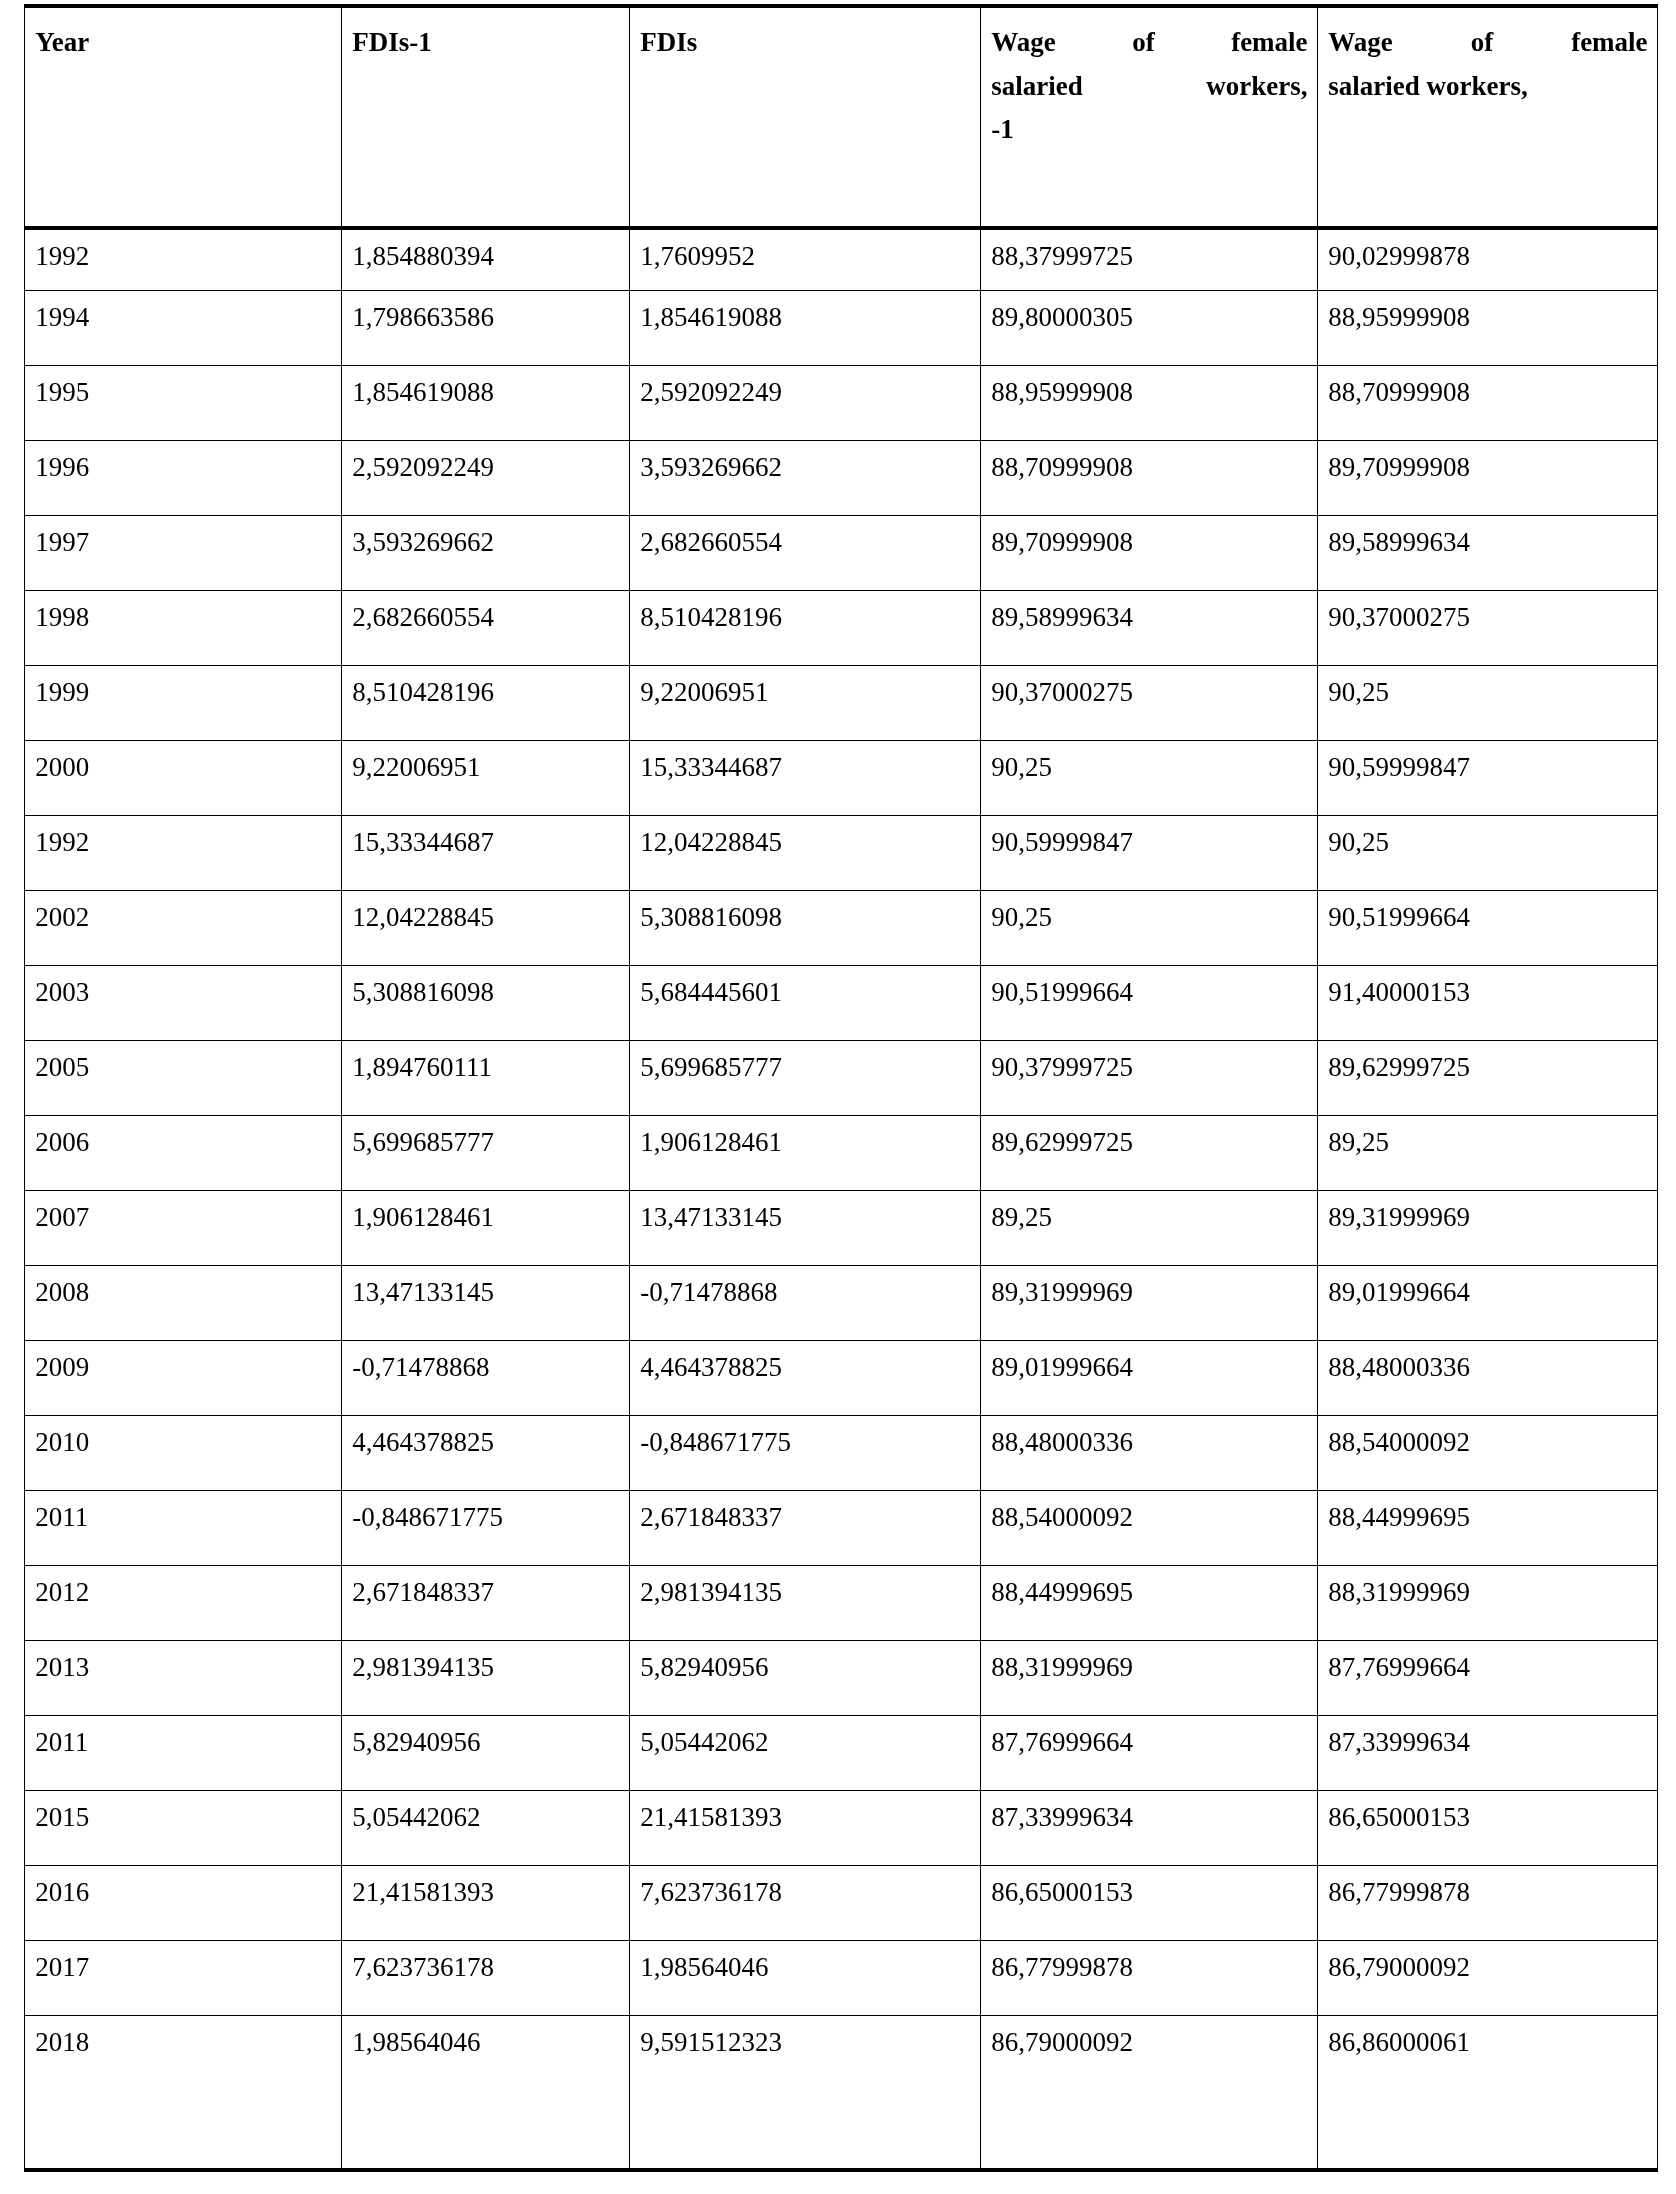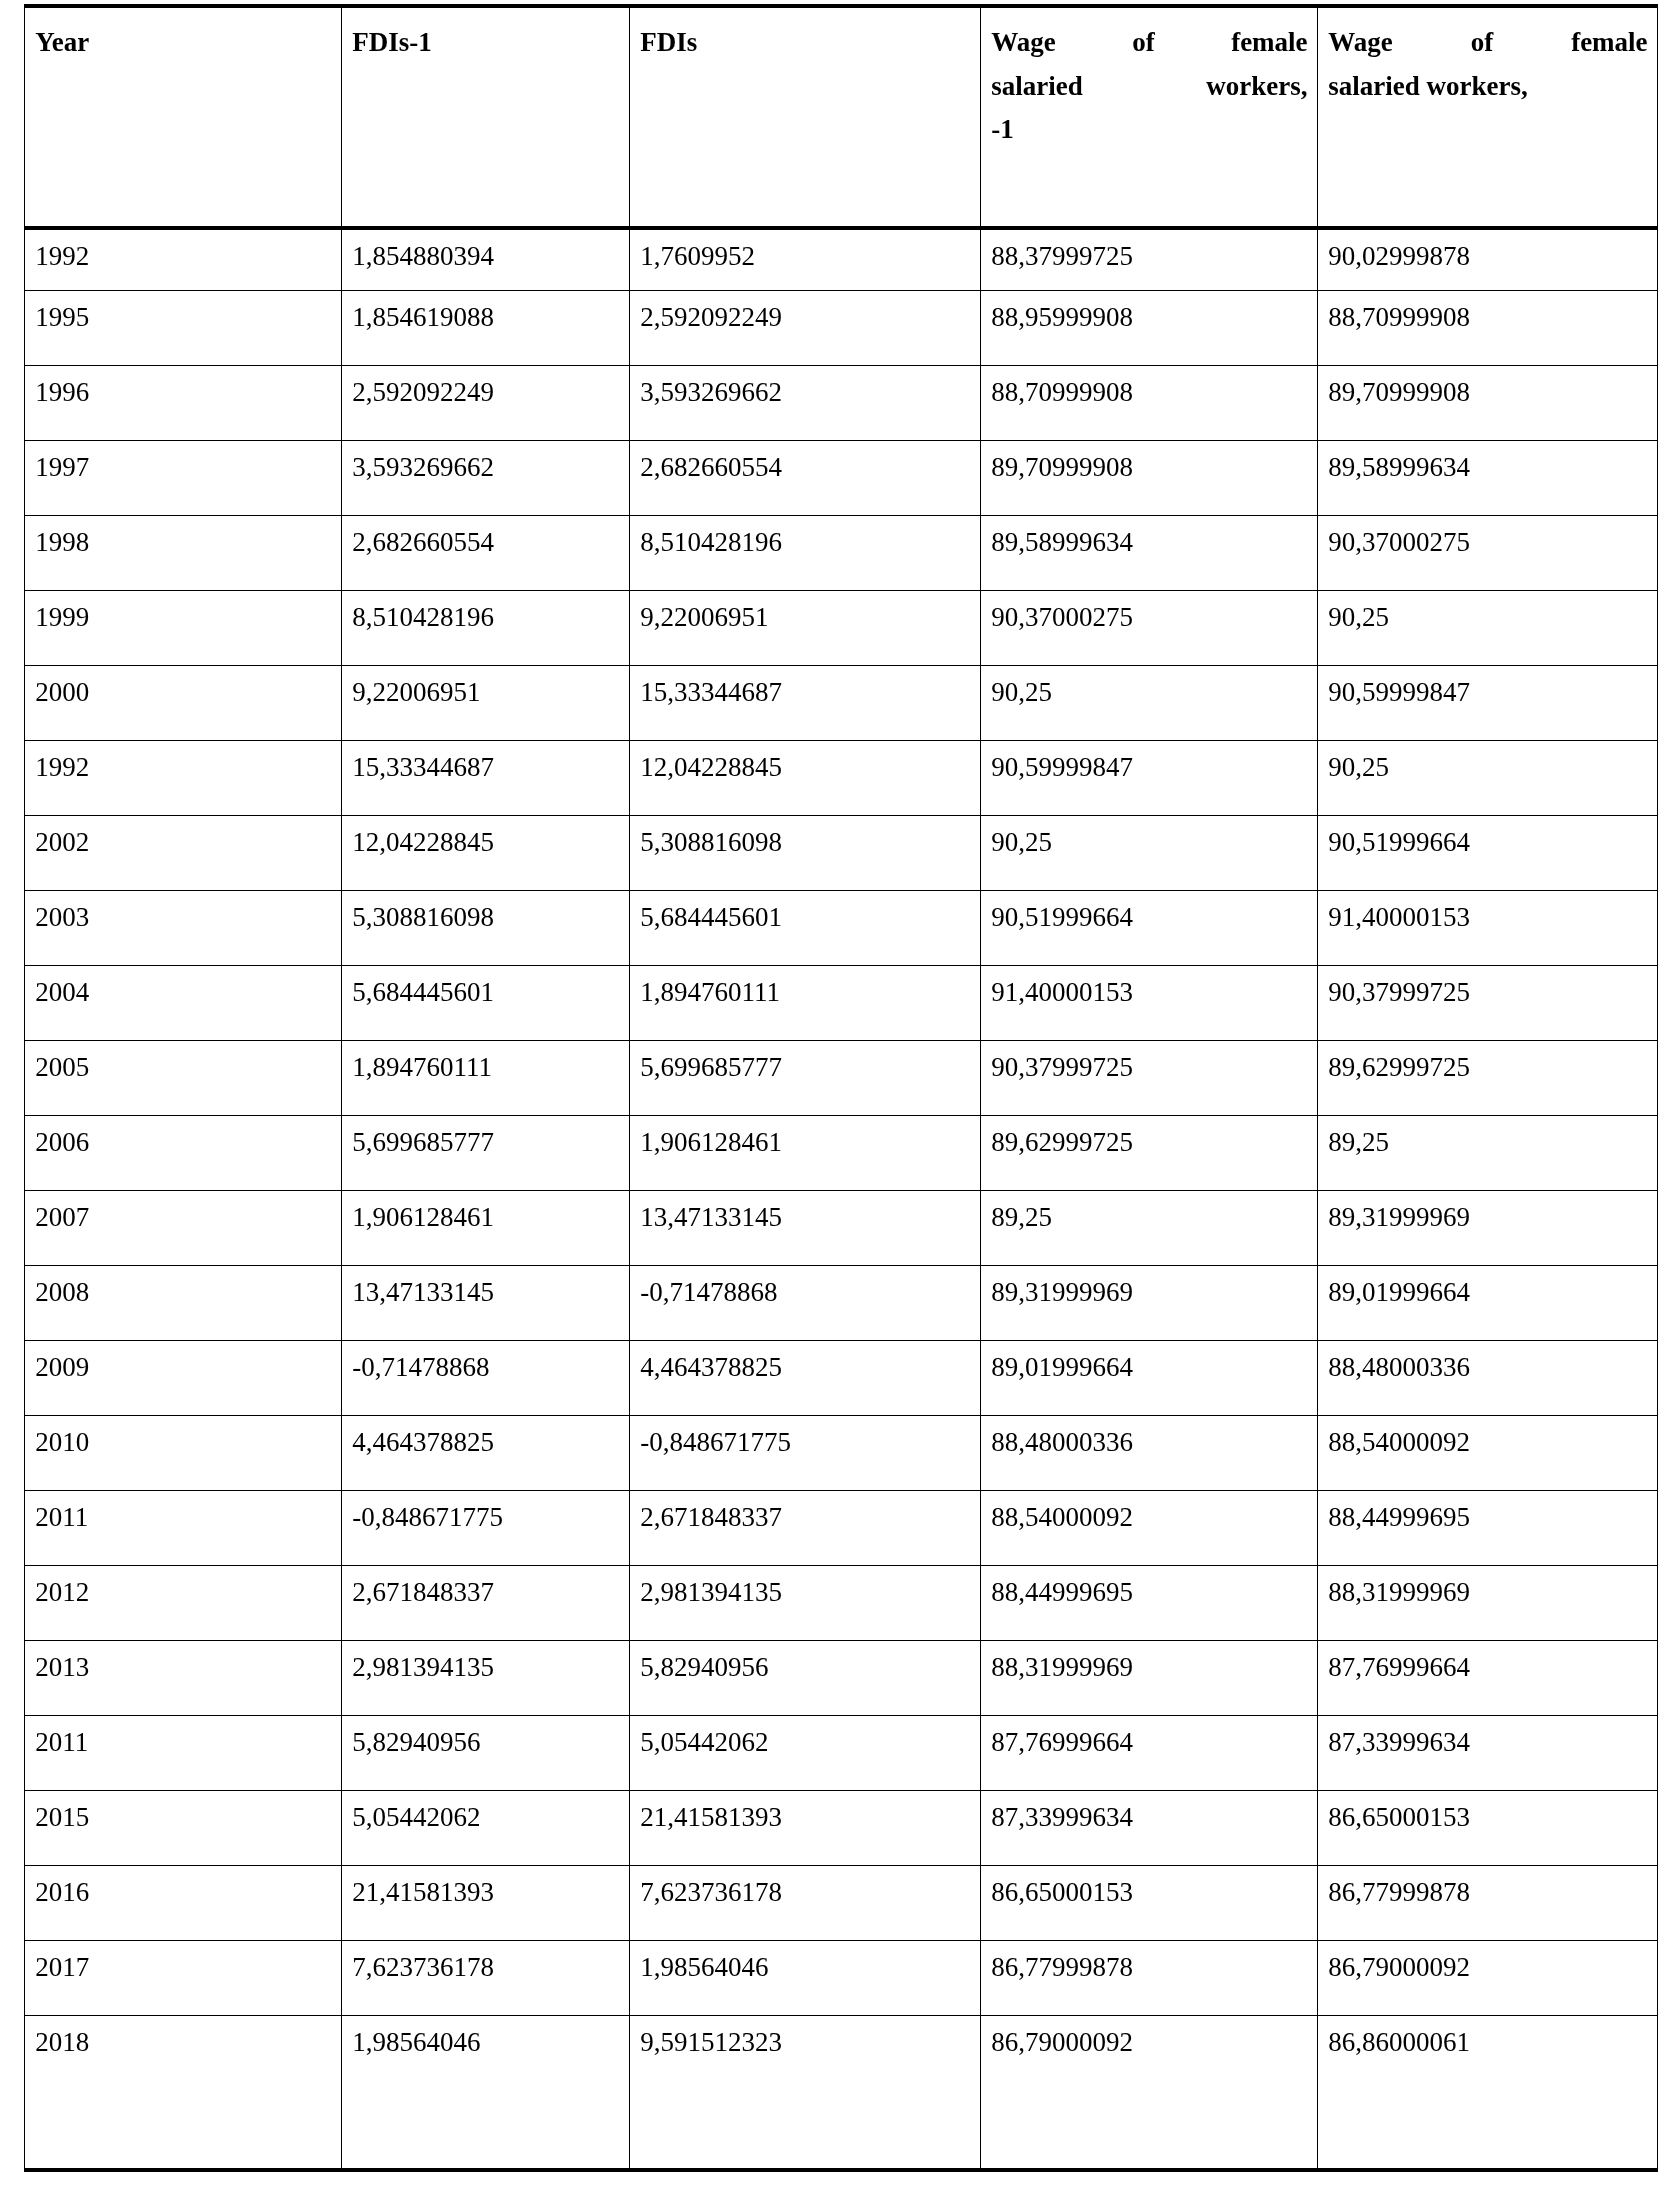--- a/index.html
+++ b/index.html
@@ -141,20 +141,37 @@
           </td>
           <td>
             <span class="cell-text">88,37999725</span>
           </td>
           <td>
             <span class="cell-text">90,02999878</span>
           </td>
         </tr>
         <tr class="row-tall">
           <td>
+            <span class="cell-text">1994</span>
+          </td>
+          <td>
+            <span class="cell-text">1,798663586</span>
+          </td>
+          <td>
+            <span class="cell-text">1,854619088</span>
+          </td>
+          <td>
+            <span class="cell-text">89,80000305</span>
+          </td>
+          <td>
+            <span class="cell-text">88,95999908</span>
+          </td>
+        </tr>
+        <tr class="row-tall">
+          <td>
             <span class="cell-text">1995</span>
           </td>
           <td>
             <span class="cell-text">1,854619088</span>
           </td>
           <td>
             <span class="cell-text">2,592092249</span>
           </td>
           <td>
             <span class="cell-text">88,95999908</span>
@@ -290,37 +307,20 @@
             <span class="cell-text">5,308816098</span>
           </td>
           <td>
             <span class="cell-text">5,684445601</span>
           </td>
           <td>
             <span class="cell-text">90,51999664</span>
           </td>
           <td>
             <span class="cell-text">91,40000153</span>
-          </td>
-        </tr>
-        <tr class="row-tall">
-          <td>
-            <span class="cell-text">2004</span>
-          </td>
-          <td>
-            <span class="cell-text">5,684445601</span>
-          </td>
-          <td>
-            <span class="cell-text">1,894760111</span>
-          </td>
-          <td>
-            <span class="cell-text">91,40000153</span>
-          </td>
-          <td>
-            <span class="cell-text">90,37999725</span>
           </td>
         </tr>
         <tr class="row-tall">
           <td>
             <span class="cell-text">2005</span>
           </td>
           <td>
             <span class="cell-text">1,894760111</span>
           </td>
           <td>

